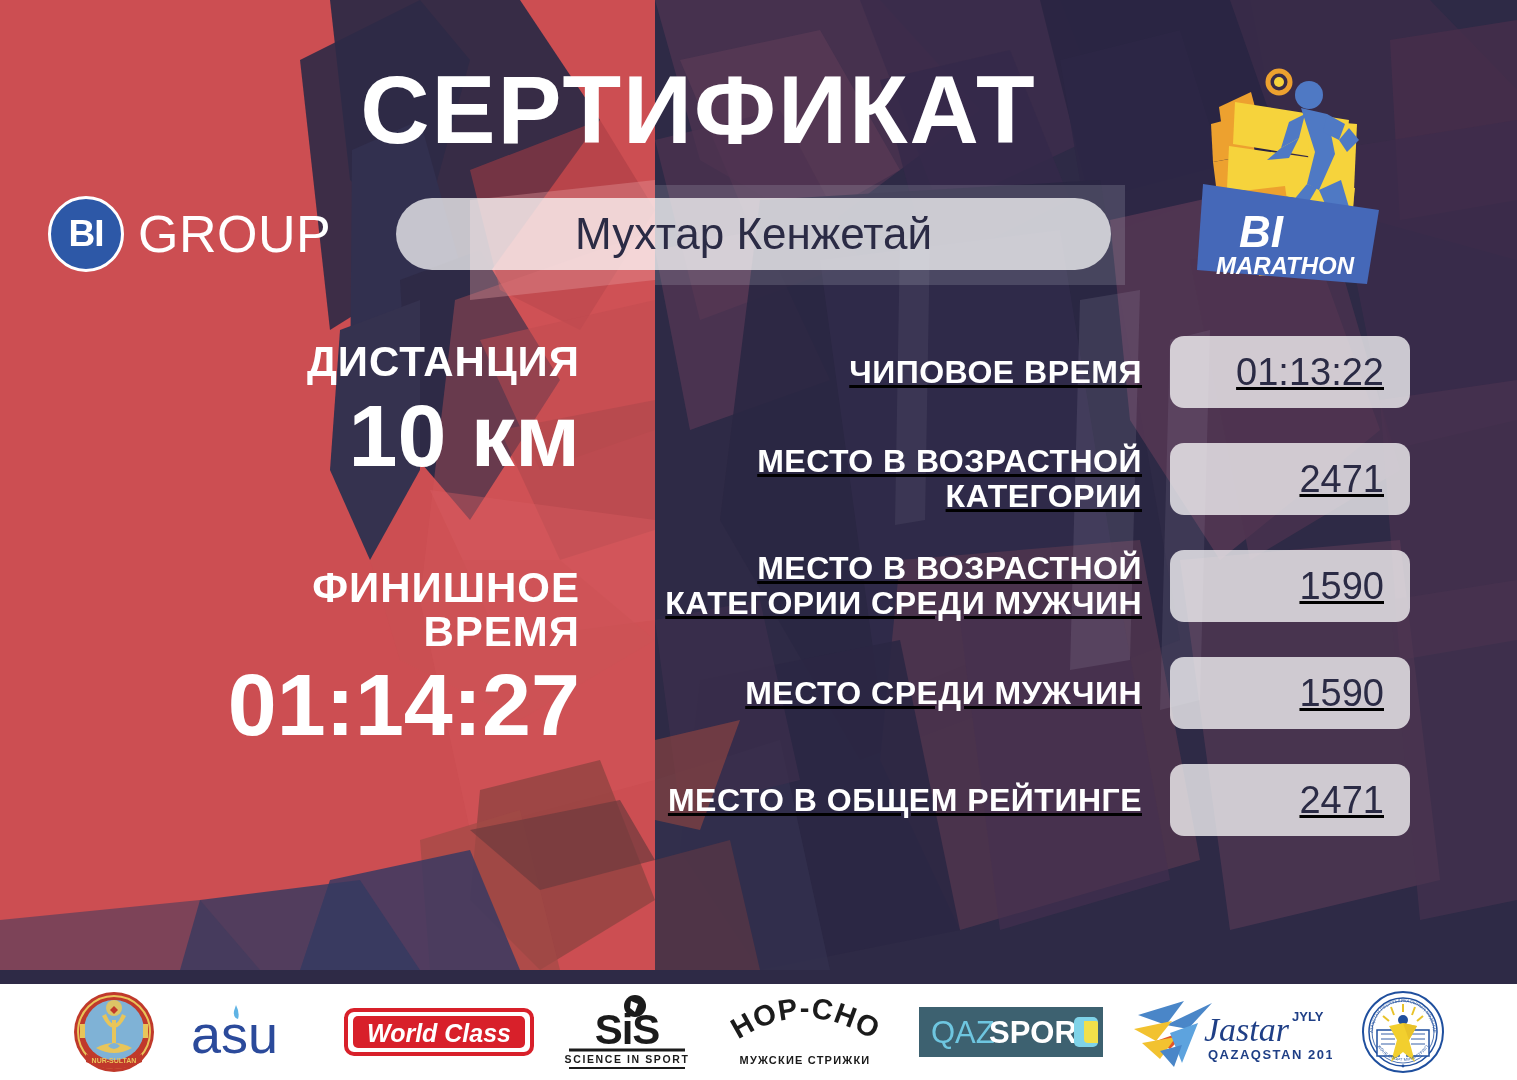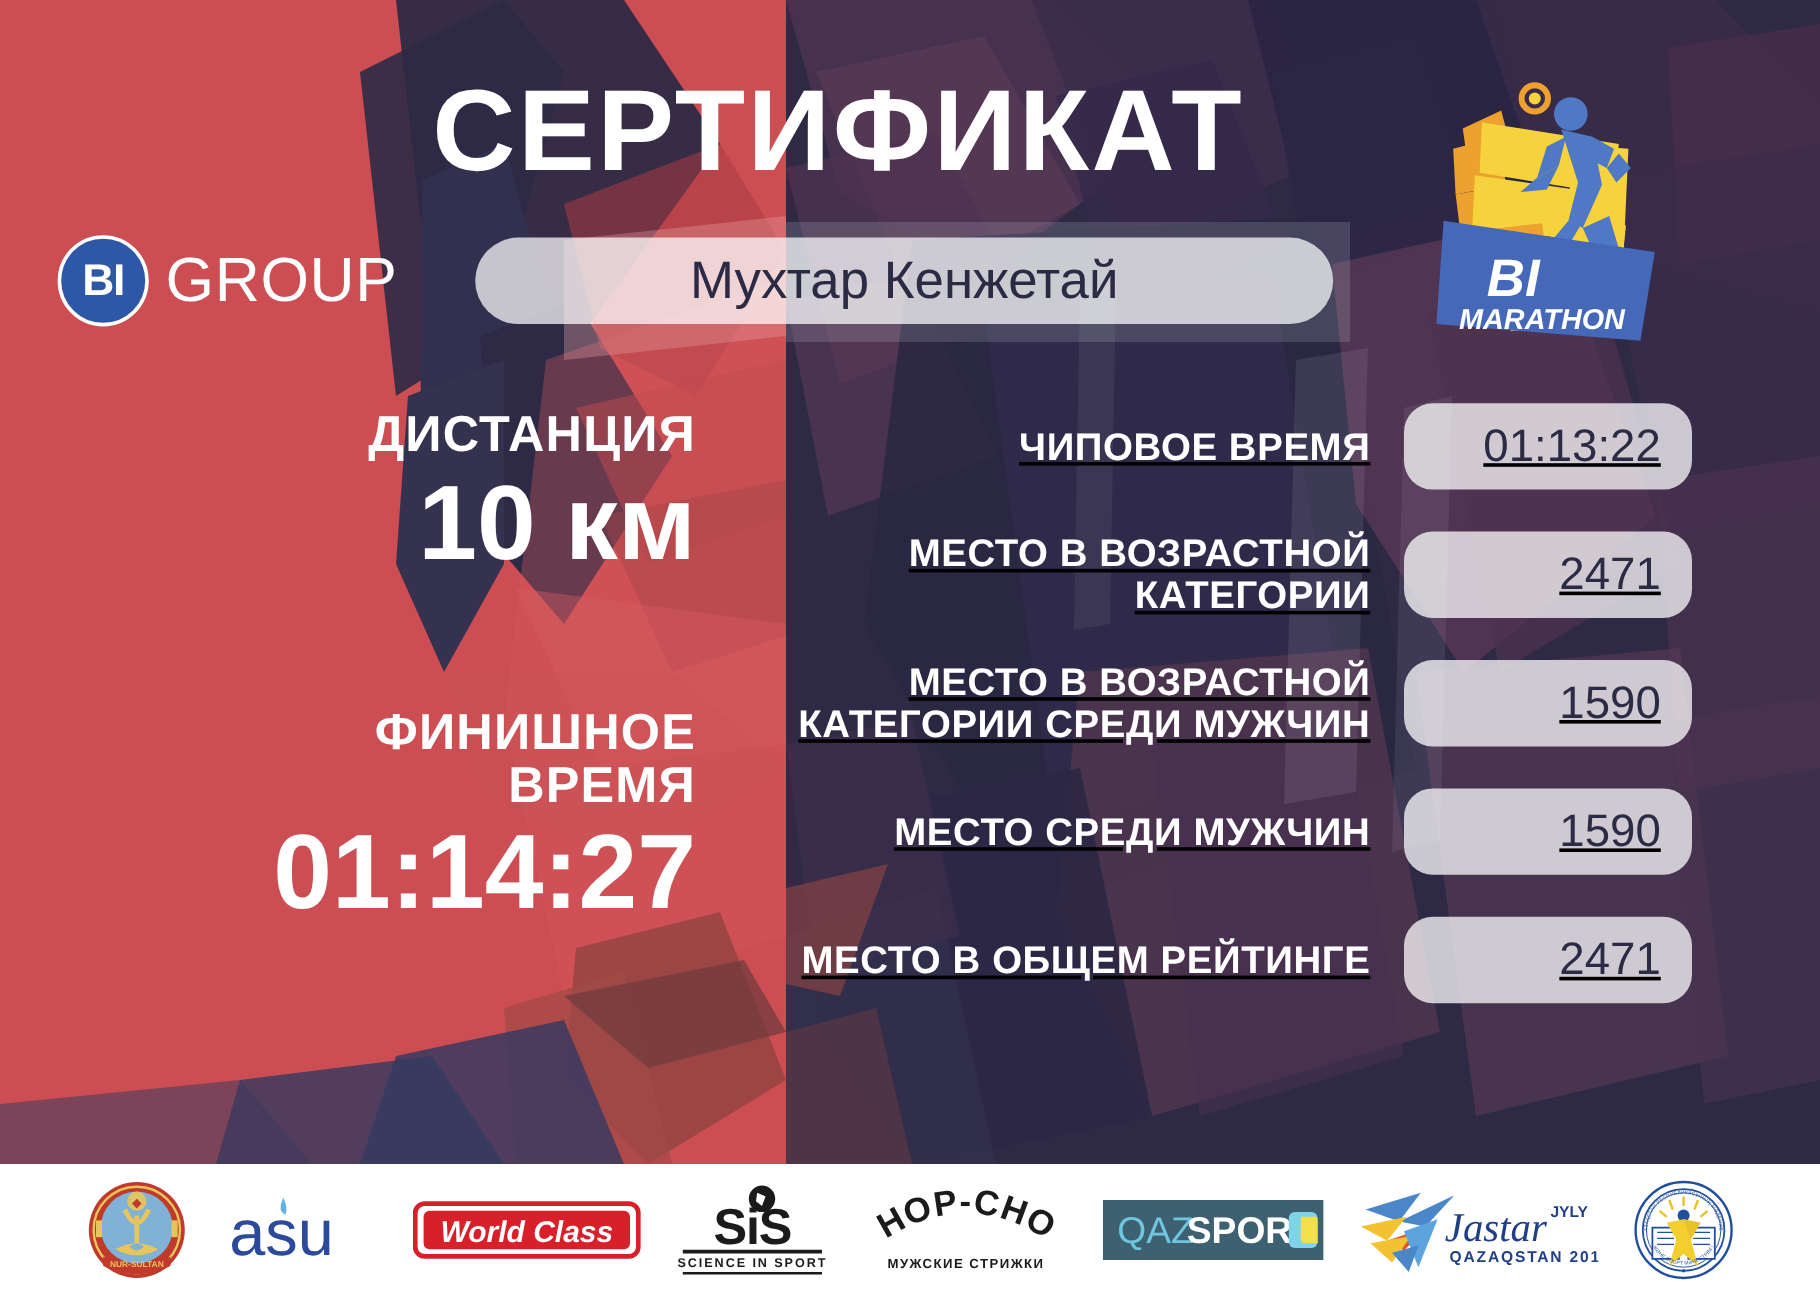--- a/index.html
+++ b/index.html
@@ -24,21 +24,21 @@
     position: absolute;
     inset: 0 0 110px 0;   
     overflow: hidden;
   }
   .bg-svg { position: absolute; inset: 0; width: 100%; height: 100%; display: block; }
 
   
   .sponsor-strip {
     position: absolute;
     left: 0; right: 0; bottom: 0;
-    height: 110px;
+    height: 96px;
     background: #ffffff;
     display: flex;
     align-items: center;
     justify-content: space-around;
     padding: 0 58px;
   }
   .sponsor { display: flex; align-items: center; justify-content: center; height: 84px; }
 
   
   .cert-title {
@@ -125,21 +125,21 @@
     letter-spacing: 1px;
     line-height: 1.04;
   }
   .block-value {
     font-size: 88px;
     font-weight: 700;
     letter-spacing: 0px;
     line-height: 1.05;
     margin-top: 6px;
   }
-  .finish-block { margin-top: 106px; }
+  .finish-block { margin-top: 84px; }
 
   
   .right-col {
     position: absolute;
     left: 620px;
     top: 336px;
     width: 790px;
     text-decoration: underline;
   }
   .stat-row {
@@ -157,21 +157,21 @@
     font-size: 32px;
     font-weight: 700;
     letter-spacing: 0.5px;
     line-height: 1.08;
     text-transform: uppercase;
   }
   .stat-pill {
     flex: none;
     width: 240px;
     height: 72px;
-    border-radius: 24px;
+    border-radius: 14px;
     background: rgba(255,255,255,0.74);
     display: flex;
     align-items: center;
     justify-content: flex-end;
     padding-right: 26px;
     color: #2b2b45;
     font-size: 38px;
     font-weight: 400;
   }
 </style>

